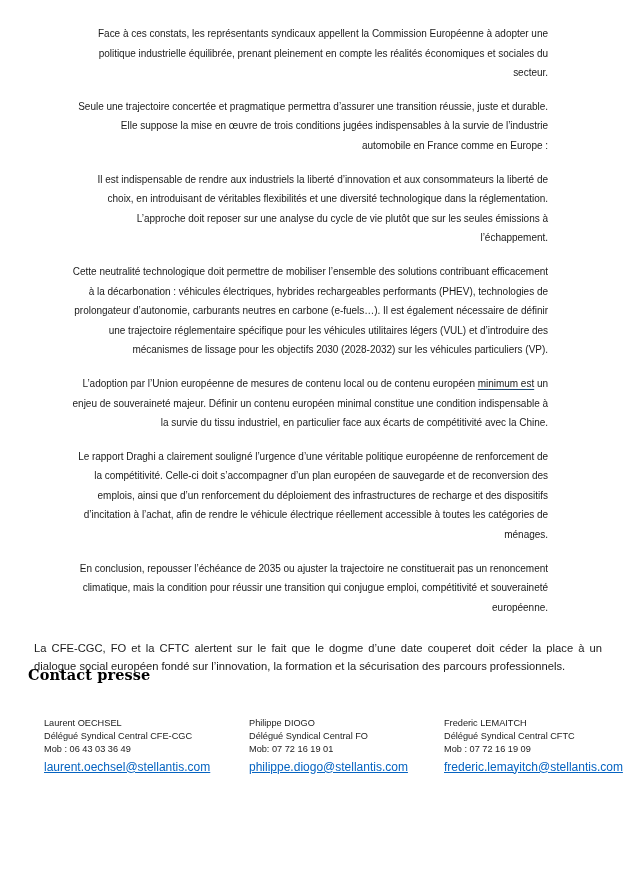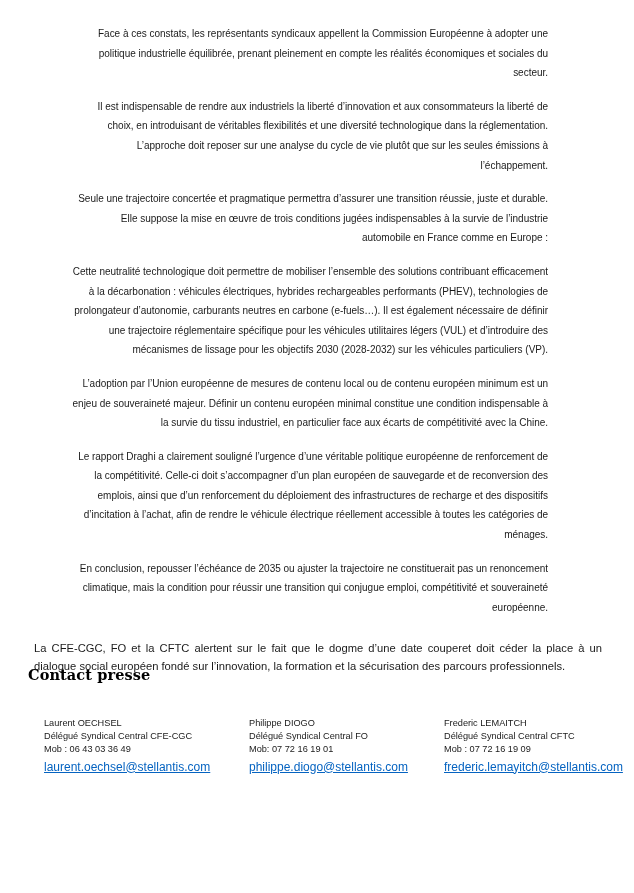--- a/index.html
+++ b/index.html
@@ -38,20 +38,21 @@
     font-size: 10px;
     line-height: 19.6px;
     text-align: right;
     color: #1a1a1a;
     letter-spacing: -0.02px;
   }
 
   p.para:last-child { margin-bottom: 17px; }
 
   .u-link-style {
+    text-decoration: underline;
     text-decoration-color: #1f4e79;
     text-underline-offset: 2px;
   }
 
   
   .closing-block {
     position: absolute;
     left: 34px;
     top: 639px;
     width: 568px;
@@ -115,23 +116,23 @@
 </head>
 <body>
 
 <div class="page">
 
   <div class="body-block">
 
     <p class="para">Face à ces constats, les représentants syndicaux appellent la Commission Européenne à adopter une politique industrielle équilibrée, prenant pleinement en compte les réalités économiques et sociales du secteur.</p>
 
 
+    <p class="para">Seule une trajectoire concertée et pragmatique permettra d’assurer une transition réussie, juste et durable. Elle suppose la mise en œuvre de trois conditions jugées indispensables à la survie de l’industrie automobile en France comme en Europe :</p>
+
     <p class="para">Il est indispensable de rendre aux industriels la liberté d’innovation et aux consommateurs la liberté de choix, en introduisant de véritables flexibilités et une diversité technologique dans la réglementation. L’approche doit reposer sur une analyse du cycle de vie plutôt que sur les seules émissions à l’échappement.</p>
-
-    <p class="para">Seule une trajectoire concertée et pragmatique permettra d’assurer une transition réussie, juste et durable. Elle suppose la mise en œuvre de trois conditions jugées indispensables à la survie de l’industrie automobile en France comme en Europe :</p>
 
     <p class="para">Cette neutralité technologique doit permettre de mobiliser l’ensemble des solutions contribuant efficacement à la décarbonation : véhicules électriques, hybrides rechargeables performants (PHEV), technologies de prolongateur d’autonomie, carburants neutres en carbone (e-fuels…). Il est également nécessaire de définir une trajectoire réglementaire spécifique pour les véhicules utilitaires légers (VUL) et d’introduire des mécanismes de lissage pour les objectifs 2030 (2028-2032) sur les véhicules particuliers (VP).</p>
 
     <p class="para"><span>L’adoption par l’Union européenne de mesures de contenu local ou de contenu européen </span><span class="u-link-style">minimum est</span><span> un enjeu de souveraineté majeur. Définir un contenu européen minimal constitue une condition indispensable à la survie du tissu industriel, en particulier face aux écarts de compétitivité avec la Chine.</span></p>
 
     <p class="para">Le rapport Draghi a clairement souligné l’urgence d’une véritable politique européenne de renforcement de la compétitivité. Celle-ci doit s’accompagner d’un plan européen de sauvegarde et de reconversion des emplois, ainsi que d’un renforcement du déploiement des infrastructures de recharge et des dispositifs d’incitation à l’achat, afin de rendre le véhicule électrique réellement accessible à toutes les catégories de ménages.</p>
 
     <p class="para">En conclusion, repousser l’échéance de 2035 ou ajuster la trajectoire ne constituerait pas un renoncement climatique, mais la condition pour réussir une transition qui conjugue emploi, compétitivité et souveraineté européenne.</p>
 
   </div>

